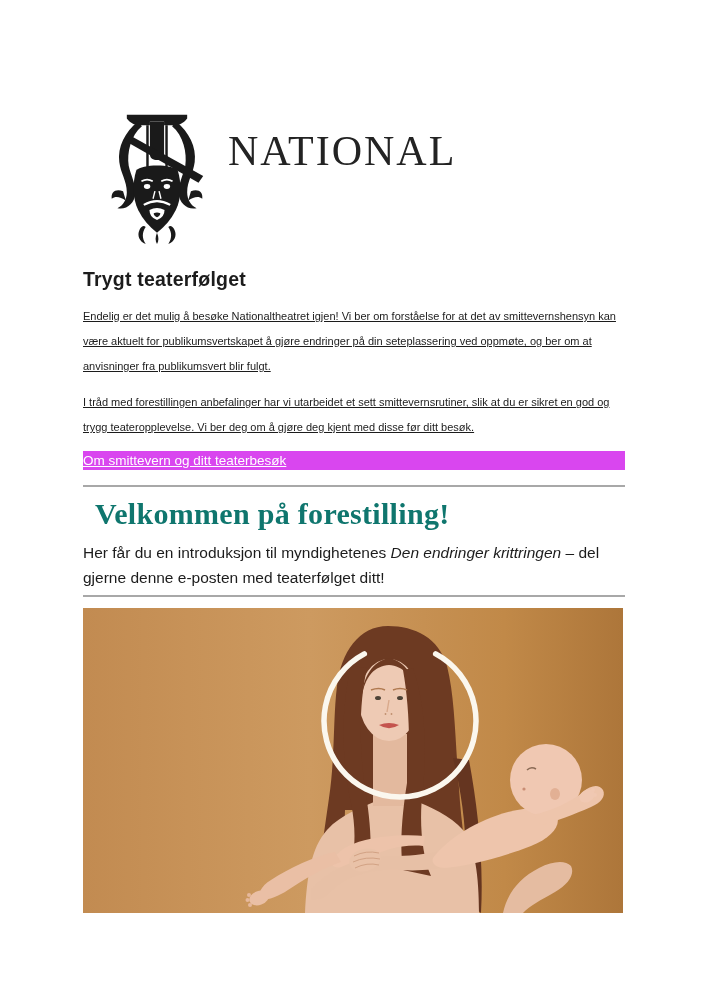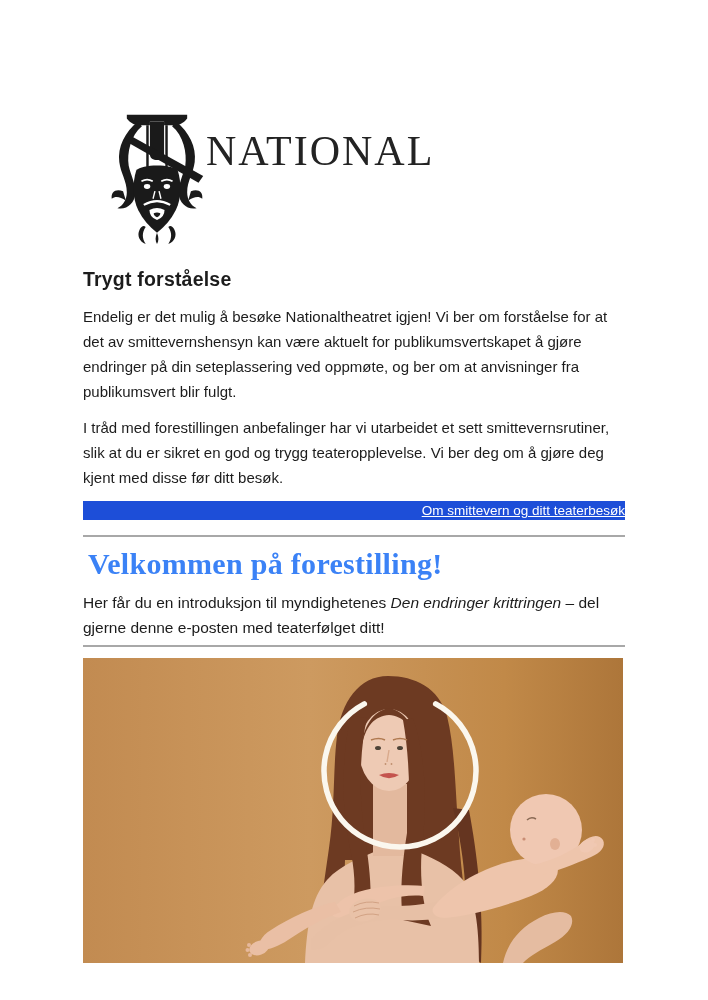--- a/index.html
+++ b/index.html
@@ -2,39 +2,39 @@
 <html lang="no"><head>
 <meta charset="utf-8">
 <style>
   html,body{margin:0;padding:0;background:#ffffff;}
   .page{
     width:708px;height:1000px;background:#ffffff;overflow:hidden;
     font-family:"Liberation Sans",sans-serif;color:#1c1c1c;position:relative;
   }
   .content{padding:0 83px;width:542px;}
   
-  .logo-row{display:flex;align-items:flex-start;padding-top:112px;margin-left:25px;}
+  .logo-row{display:flex;align-items:flex-start;gap:22px;padding-top:112px;margin-left:25px;}
   .emblem{width:98px;height:132px;flex:0 0 auto;}
   .wordmark{
     font-family:"Liberation Serif",serif;font-weight:400;color:#232323;
     font-size:42px;line-height:50px;letter-spacing:2px;margin-top:14px;
   }
   
   .h-sans{font-size:19.5px;font-weight:700;margin:24px 0 13px;letter-spacing:.2px;}
-  p.body{font-size:15px;line-height:25px;margin:4px 0 11px;}
+  p.body{font-size:11px;line-height:25px;margin:4px 0 11px;text-decoration:underline;}
   .banner{
-    display:block;background:#1d4ed8;color:#ffffff;text-align:right;
+    display:block;background:#d946ef;color:#ffffff;text-align:left;
     font-size:13.5px;line-height:19px;height:19px;margin-top:9px;
     text-decoration:underline;cursor:pointer;
   }
   hr.rule{border:none;border-top:2px solid #a8a8a8;margin:15px 0 0;}
   
   .h-serif{
     font-family:"Liberation Serif",serif;font-weight:700;font-size:30px;
-    margin:10px 5px 9px;letter-spacing:.3px;color:#3b82f6;
+    margin:10px 12px 9px;letter-spacing:.3px;color:#0f766e;
   }
   .show-title{font-style:italic;}
   p.intro{font-size:15.5px;line-height:25px;margin:0 0 5px;}
   hr.rule2{border:none;border-top:2px solid #a8a8a8;margin:0 0 11px;}
   figure.photo{margin:0;width:540px;height:305px;}
   figure.photo svg{display:block;}
 </style>
 </head>
 <body>
 
@@ -82,21 +82,21 @@
           <path d="M52.2,84 L54.2,92" stroke-width="1.5"></path>
           <path d="M36,98.5 Q50,90.5 64,98.5" stroke-width="2.4"></path>
         </g>
         <path d="M46.5,107.5 Q50,105.5 53.5,107.5 Q53.5,110.5 50,111.5 Q46.5,110.5 46.5,107.5 Z" fill="#1a1a1a"></path>
       </svg>
       <div class="wordmark">
         <div>NATIONAL</div>
       </div>
     </header>
 
-    <h2 class="h-sans">Trygt forståelse</h2>
+    <h2 class="h-sans">Trygt teaterfølget</h2>
     <p class="body">Endelig er det mulig å besøke Nationaltheatret igjen! Vi ber om forståelse for at det av smittevernshensyn kan være aktuelt for publikumsvertskapet å gjøre endringer på din seteplassering ved oppmøte, og ber om at anvisninger fra publikumsvert blir fulgt.</p>
     <p class="body">I tråd med forestillingen anbefalinger har vi utarbeidet et sett smittevernsrutiner, slik at du er sikret en god og trygg teateropplevelse. Vi ber deg om å gjøre deg kjent med disse før ditt besøk.</p>
 
     <a class="banner" href="#">Om smittevern og ditt teaterbesøk</a>
 
     <hr class="rule">
 
     <h1 class="h-serif">Velkommen på forestilling!</h1>
     <p class="intro"><span>Her får du en introduksjon til myndighetenes </span><span class="show-title">Den endringer krittringen</span><span> – del gjerne denne e-posten med teaterfølget ditt!</span></p>
 

